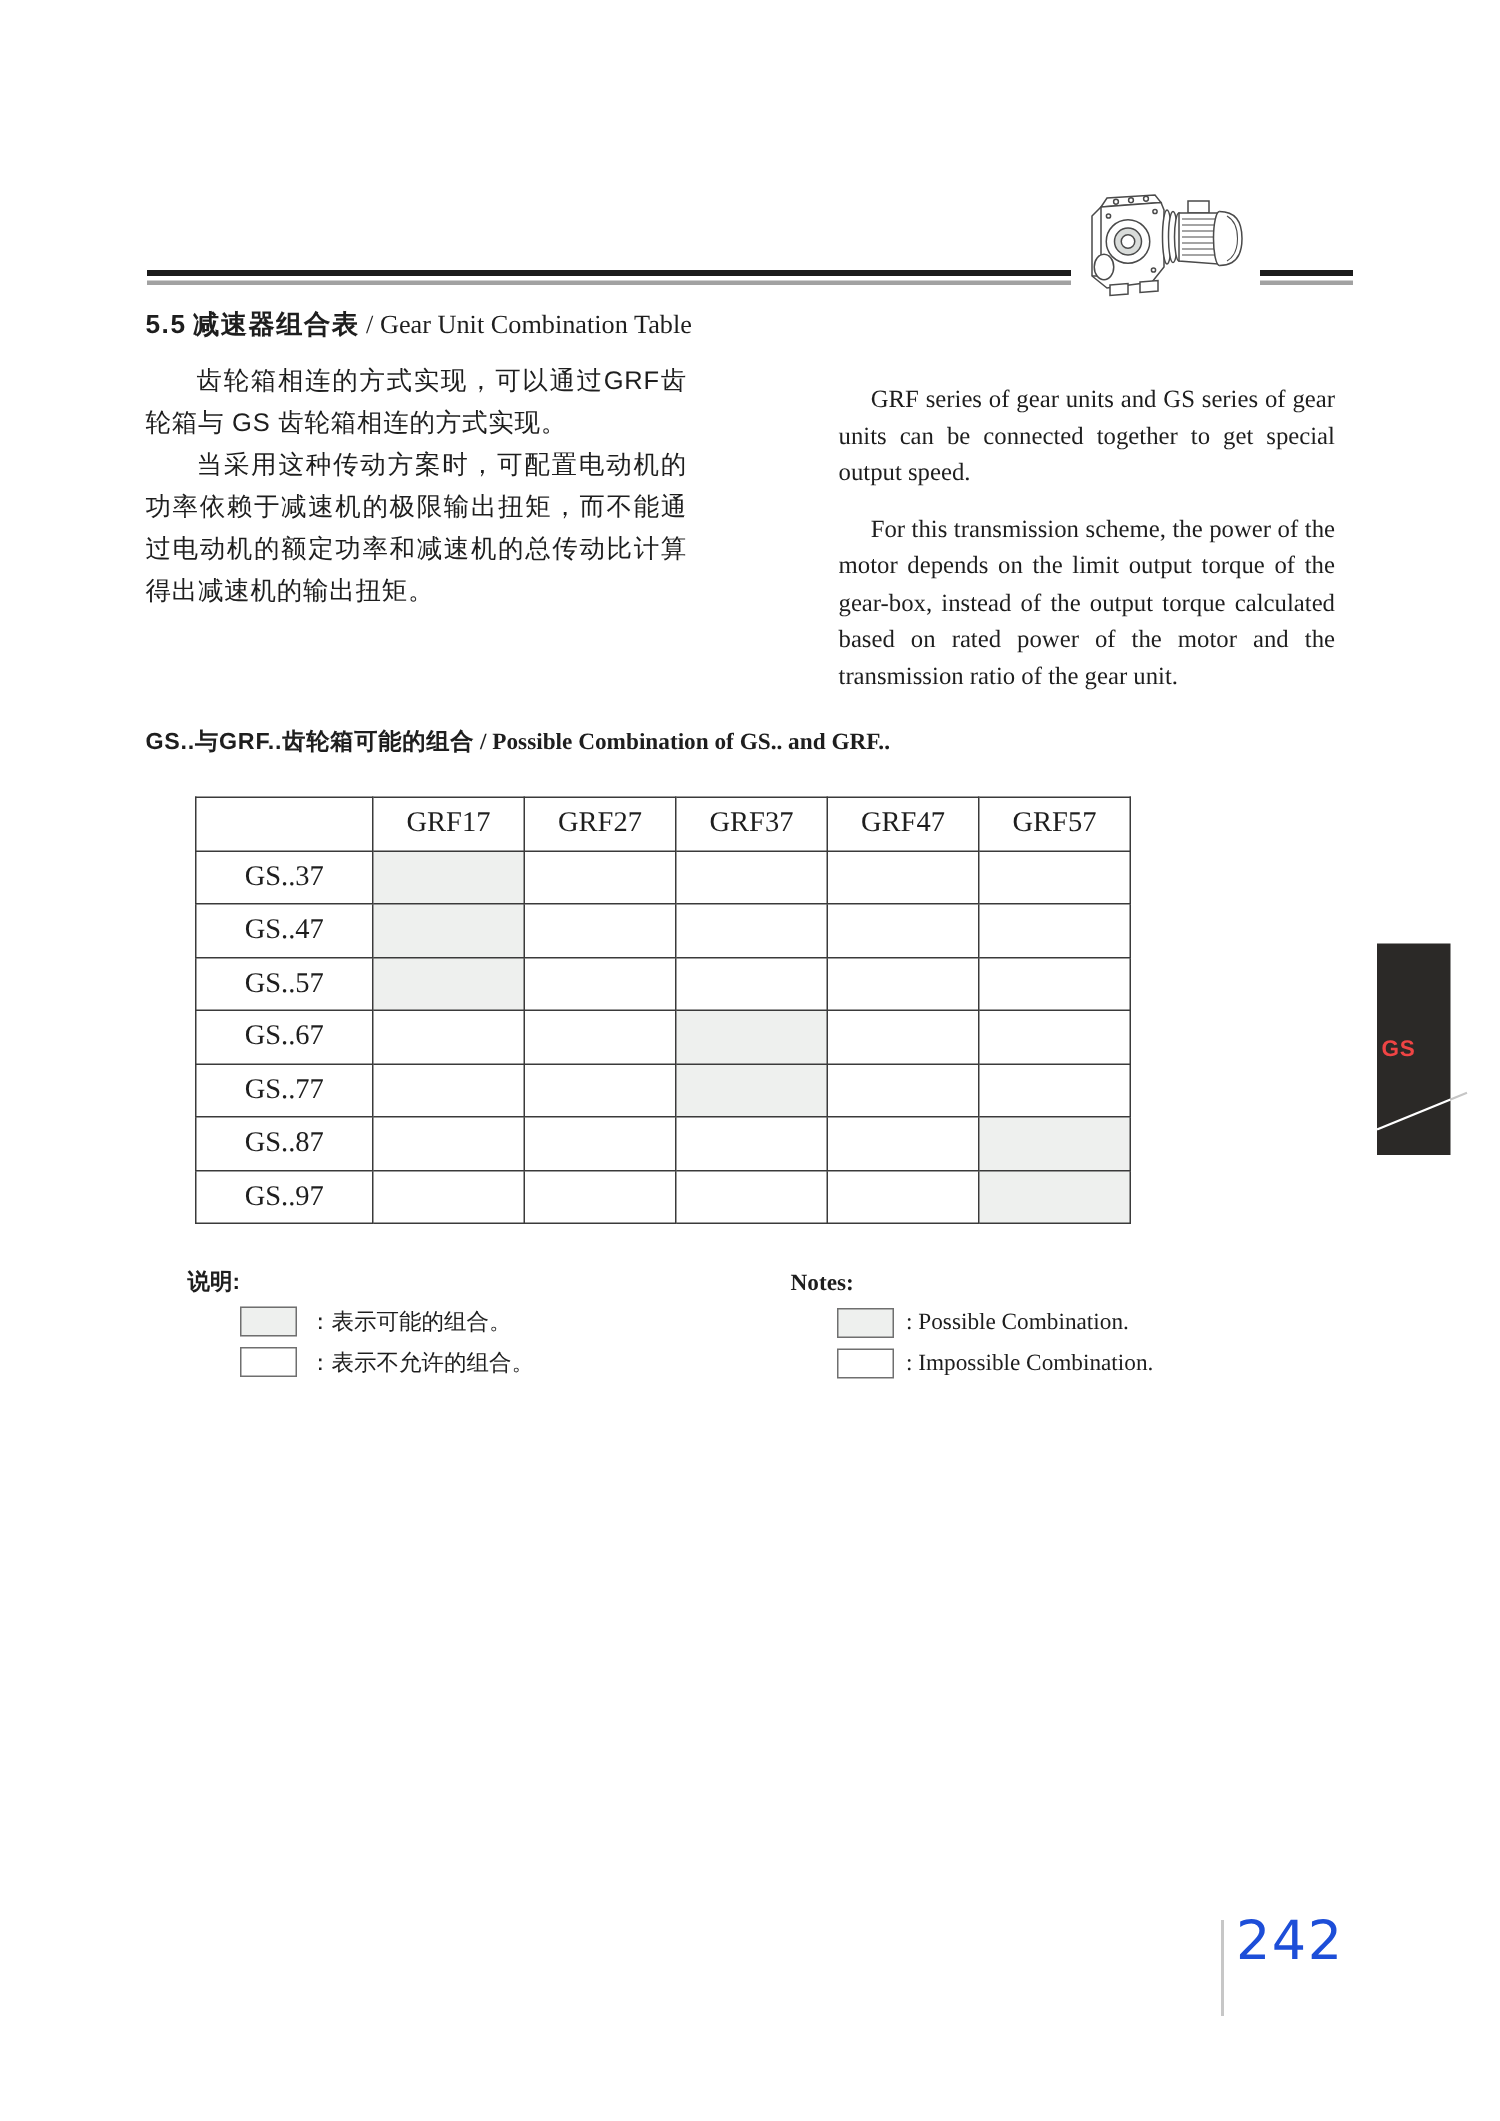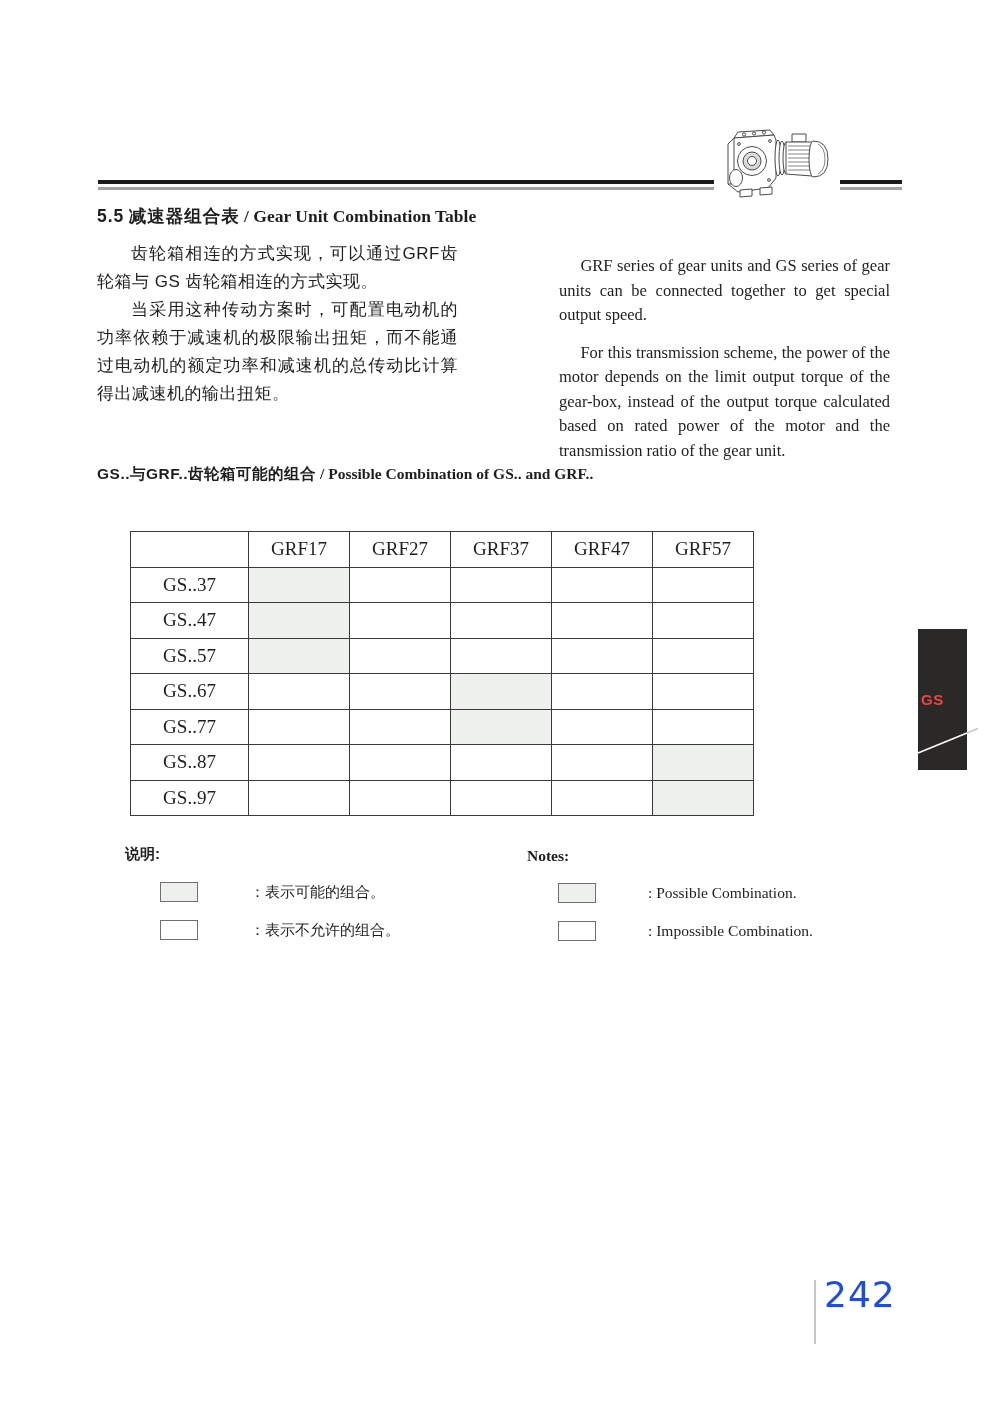--- a/index.html
+++ b/index.html
@@ -8,48 +8,48 @@
   .abs{position:absolute;}
 
   
   .rule-black{left:98px;top:180px;width:804px;height:4px;background:#1b1b1b;}
   .rule-gray{left:98px;top:187px;width:804px;height:2.5px;background:#a2a2a2;}
   .gear-figure{left:714px;top:122px;width:126px;height:82px;background:#ffffff;}
 
   
   .section-title{left:97px;top:204px;font-size:17.5px;white-space:nowrap;}
   .title-zh{font-family:"Liberation Sans", sans-serif;font-weight:bold;letter-spacing:1px;}
-  .title-en{font-family:"Liberation Serif", serif;font-weight:bold;}
+  .title-en{font-family:"Liberation Serif", serif;font-weight:normal;}
 
   
   .col-zh{left:97px;top:240px;width:361px;font-family:"Liberation Sans", sans-serif;
           font-size:17px;line-height:28px;text-align:justify;}
   .col-zh p{margin:0;text-indent:2em;letter-spacing:0.5px;}
   .col-en{left:546px;top:241px;width:357px;font-size:16.5px;line-height:24.5px;text-align:justify;}
   .col-en p{margin:13px;text-indent:1.3em;}
 
   
-  .combo-heading{left:97px;top:464px;font-size:15.5px;font-weight:bold;white-space:nowrap;}
+  .combo-heading{left:97px;top:484px;font-size:15.5px;font-weight:bold;white-space:nowrap;}
   .combo-heading .zh{font-family:"Liberation Sans", sans-serif;letter-spacing:0.5px;}
   .combo-heading .en{font-family:"Liberation Serif", serif;}
 
   
   .combo-table-wrap{left:130px;top:531px;}
   table.combo{border-collapse:collapse;table-layout:fixed;}
   table.combo th, table.combo td{border:1.5px solid #3a3a3a;height:34.5px;
       font-size:19px;font-weight:normal;text-align:center;vertical-align:middle;
       font-family:"Liberation Serif", serif;padding:0;}
   table.combo .corner, table.combo .rowhead{width:117px;margin-top:19px;}
   table.combo .datacol{width:100px;}
 
   
   .legend-zh{left:125px;top:845px;font-family:"Liberation Sans", sans-serif;font-size:15px;}
   .legend-en{left:527px;top:847px;font-family:"Liberation Serif", serif;font-size:15.5px;}
   .legend-head{font-weight:bold;margin-bottom:6px;}
-  .legend-item{display:flex;align-items:center;margin-top:18px;gap:44px;}
+  .legend-item{display:flex;align-items:center;margin-top:7px;}
   .legend-zh .legend-item{margin-left:35px;}
   .legend-en .legend-item{margin-left:31px;font-family:Liberation Serif, serif;}
   .swatch{width:36px;height:18px;border:1px solid #6f6f6f;background:#ffffff;
           display:inline-block;margin-right:8px;flex:0 0 auto;}
 
   
   .side-tab{left:918px;top:629px;width:49px;height:141px;background:#2b2927;
             display:flex;align-items:center;}
   .side-tab span{color:#ef4444;font-family:"Liberation Sans", sans-serif;
                  font-weight:bold;font-size:15px;padding-left:3px;letter-spacing:0.5px;}

